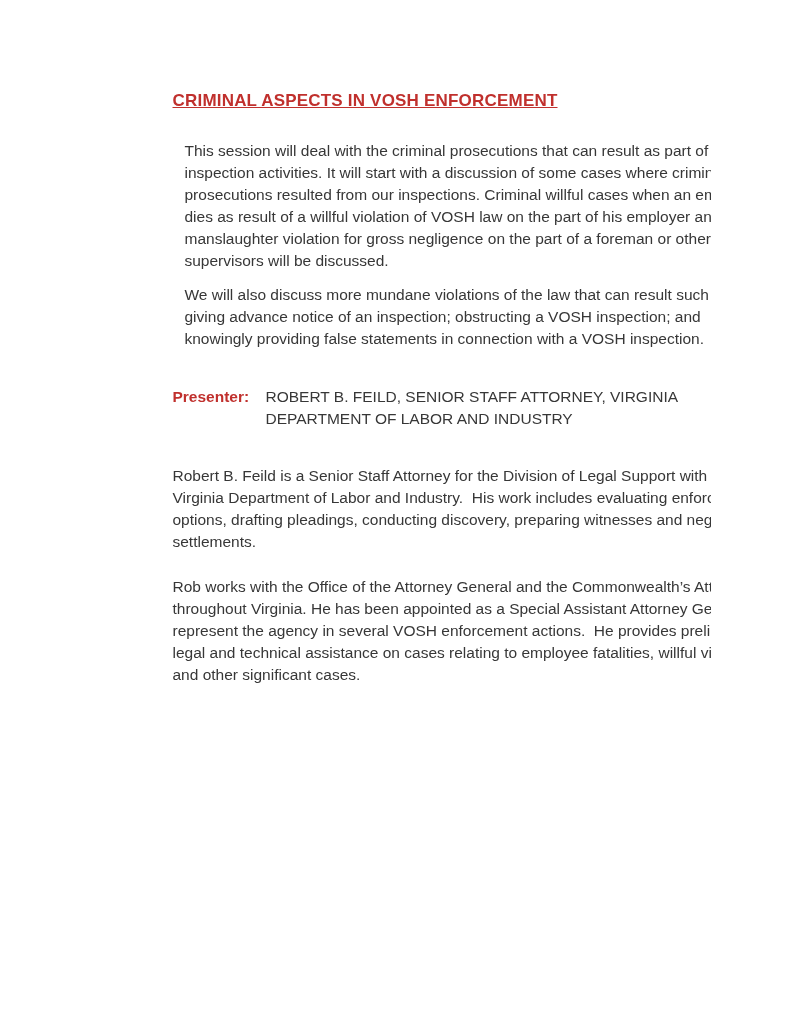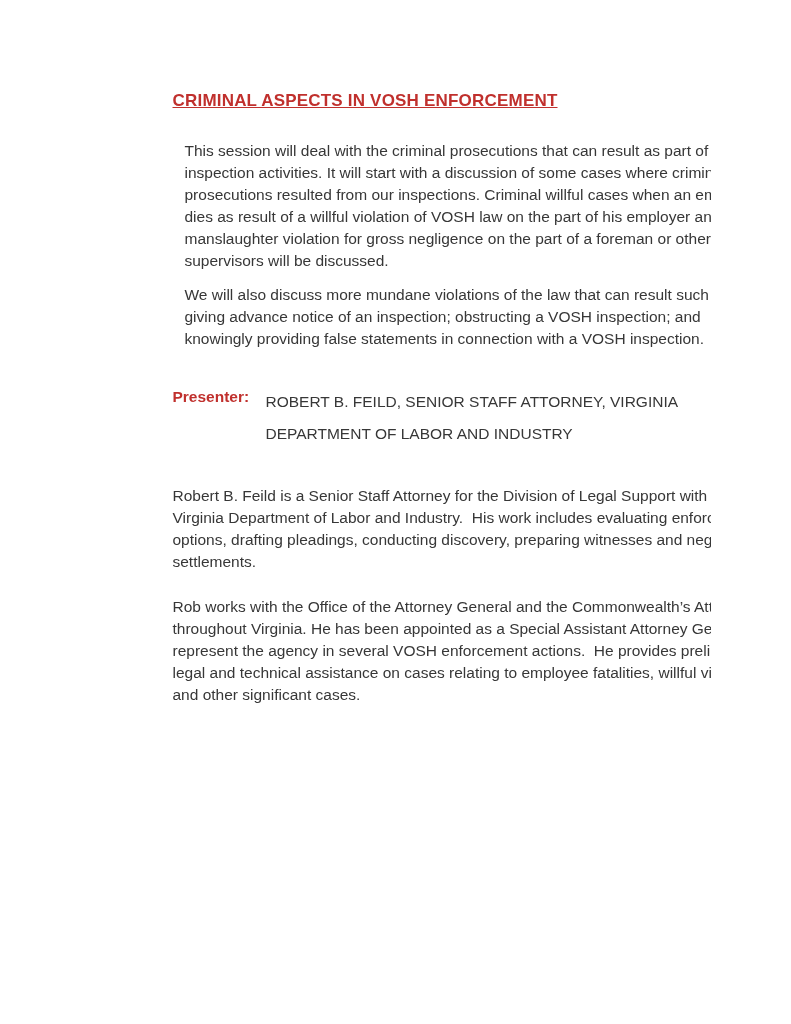--- a/index.html
+++ b/index.html
@@ -45,21 +45,21 @@
   }
   .presenter-label {
     flex: 0 0 93px;
     color: #c0302d;
     font-weight: bold;
     line-height: 22px;
   }
   .presenter-name {
     flex: 1;
     white-space: pre-wrap;
-    line-height: 32px;
+    line-height: 22px;
   }
   .bio-para {
     white-space: pre-wrap;
     margin-bottom: 22px;
     margin-top: 23px;
   }
   .bio-para:last-child { margin-bottom: 0; }
 </style>
 </head>
 <body>

